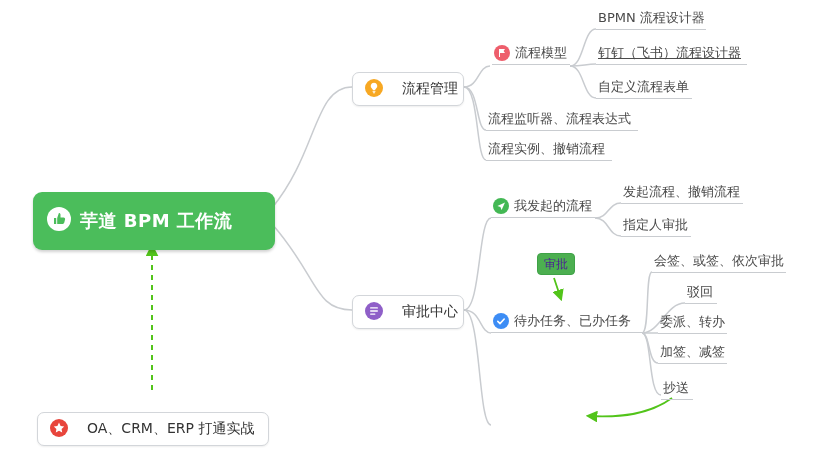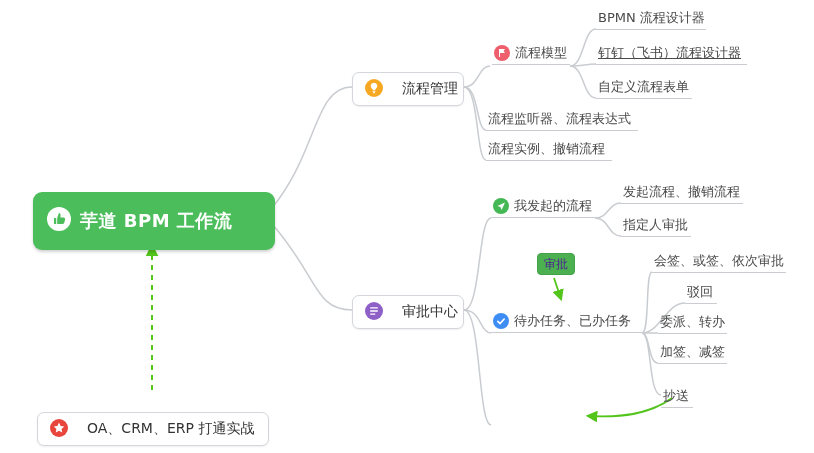--- a/index.html
+++ b/index.html
@@ -194,18 +194,18 @@
   </div>
 
   <div class="node leaf" style="left:658px;top:314px;width:69px;">
     <span>委派、转办</span>
   </div>
 
   <div class="node leaf" style="left:658px;top:344px;width:69px;font-family:Liberation Serif, serif;">
     <span>加签、减签</span>
   </div>
 
-  <div class="node leaf" style="left:661px;top:388px;width:32px;">
+  <div class="node leaf" style="left:661px;top:380px;width:32px;">
     <span>抄送</span>
   </div>
 
 
 </div>
 
 </body></html>

